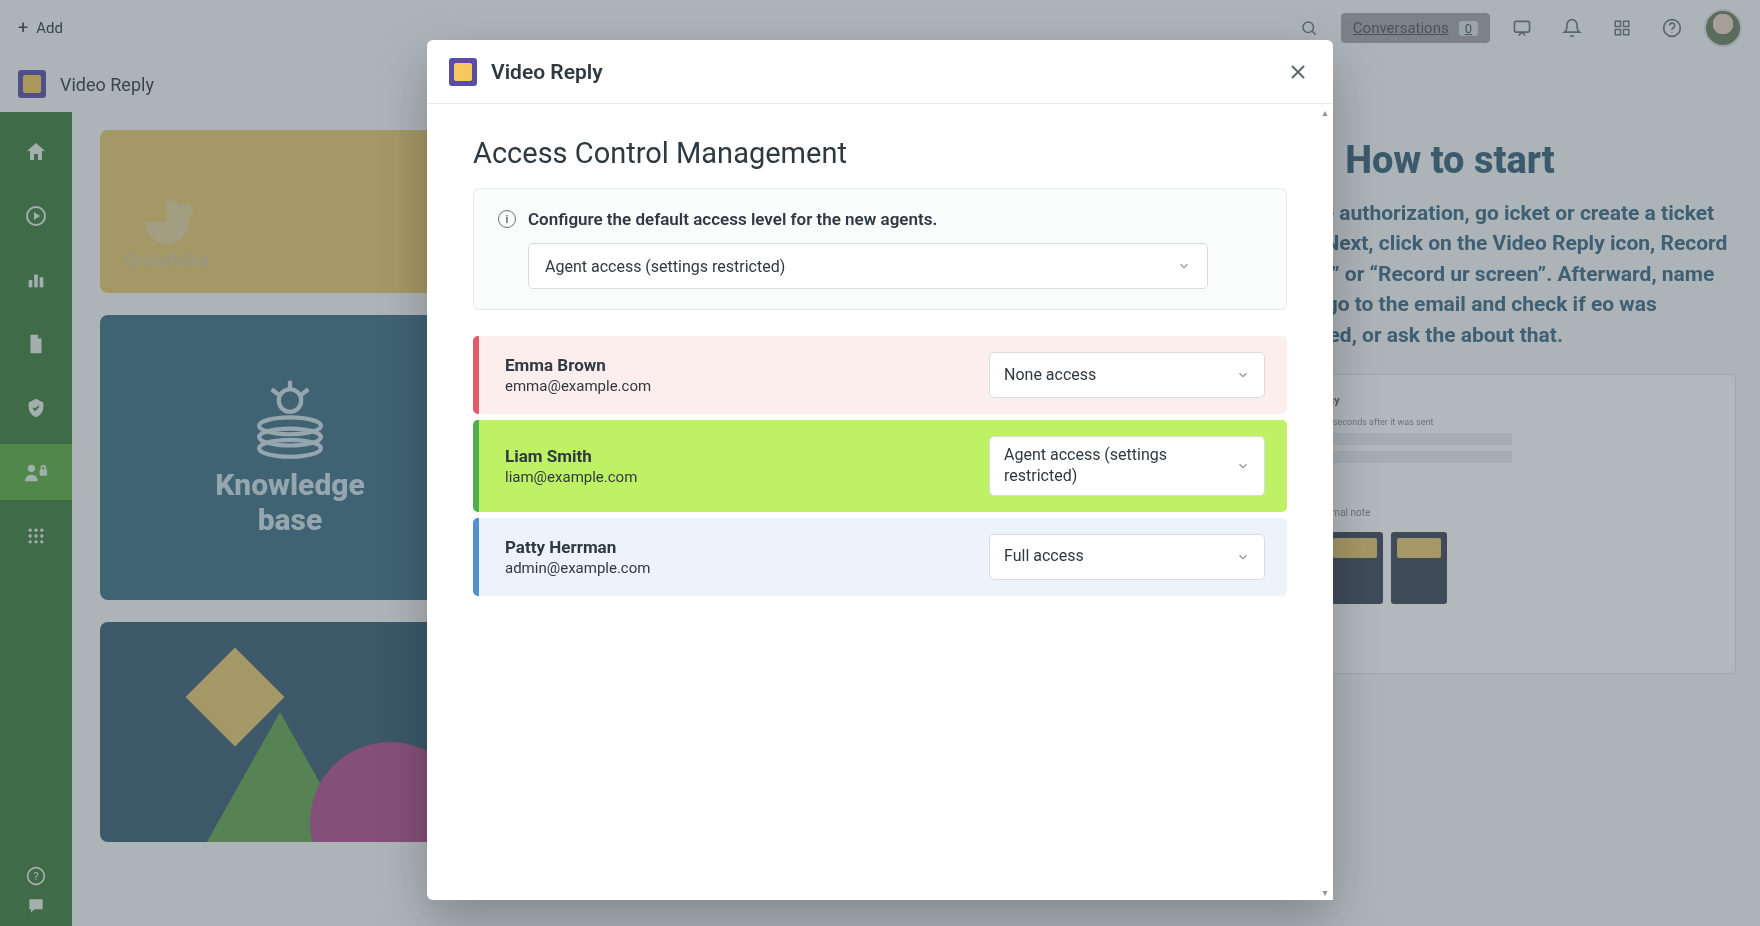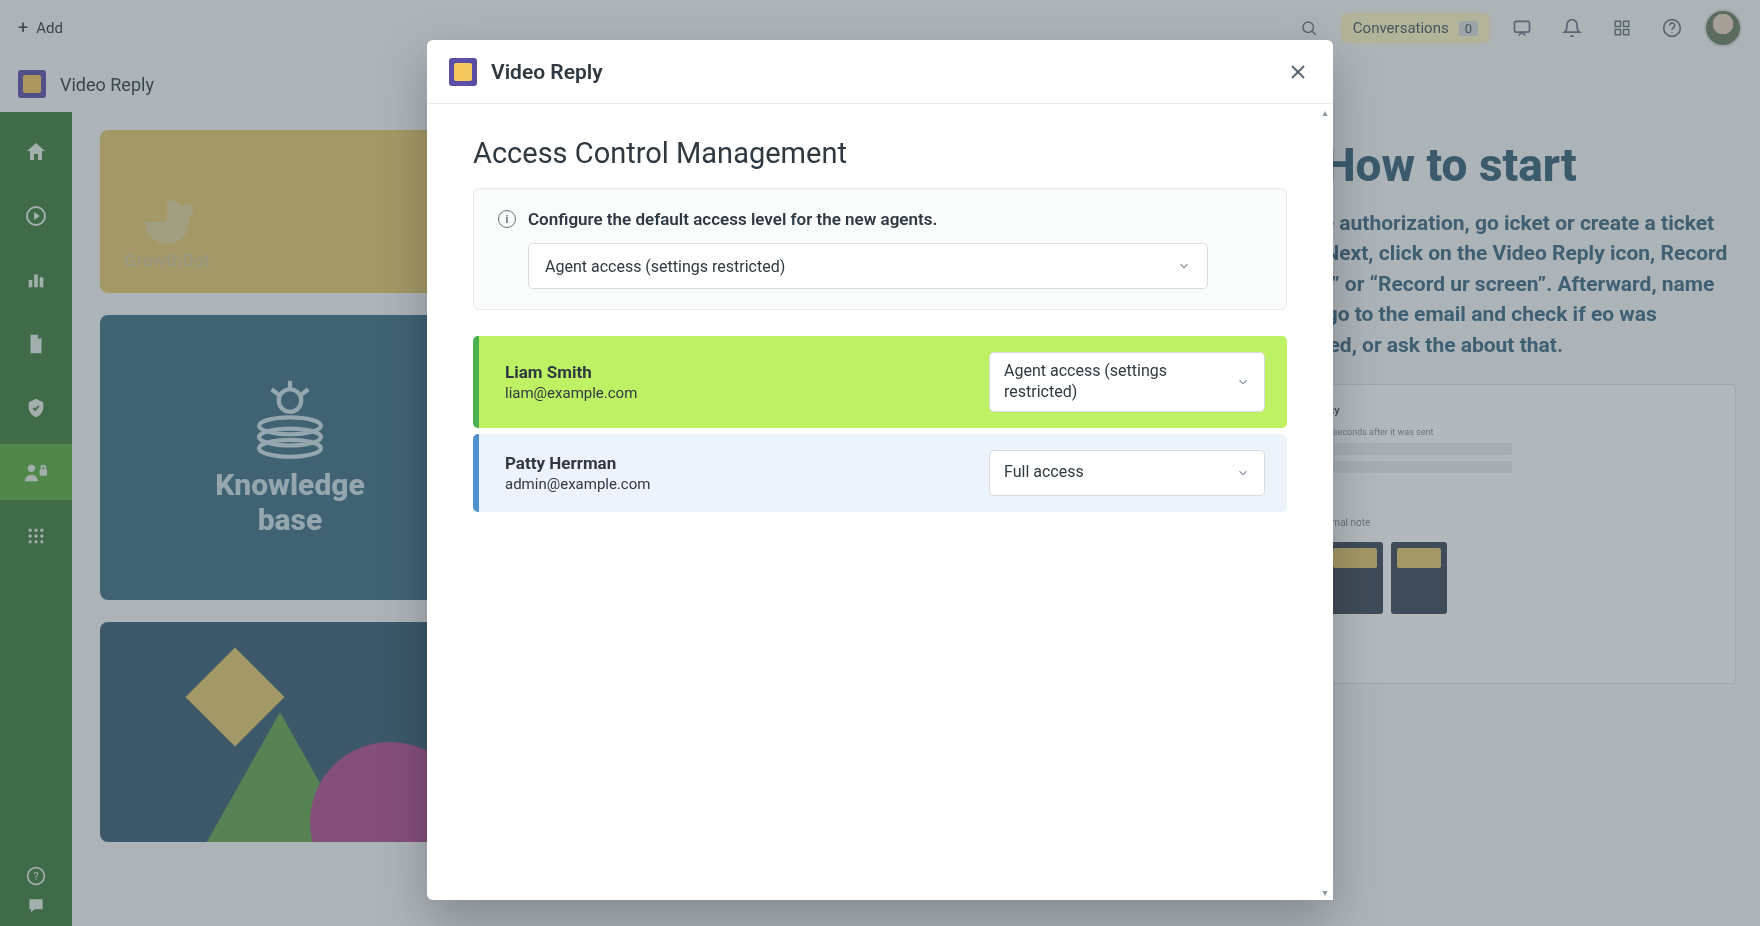--- a/index.html
+++ b/index.html
@@ -12,21 +12,21 @@
     display: flex;
     align-items: center;
     padding: 0 18px;
     justify-content: space-between;
   }
   .topbar-left { display: flex; align-items: center; gap: 8px; color: #2f3941; font-size: 15px; cursor: pointer; }
   .topbar-left .plus { font-size: 18px; font-weight: 400; line-height: 1; }
   .topbar-right { display: flex; align-items: center; gap: 14px; }
   .icon-btn { width: 36px; height: 36px; display:flex; align-items:center; justify-content:center; color:#68737d; cursor:pointer; border-radius:4px; }
   .conv-btn {
-    background:#fef9c3; border-radius:4px; padding:6px 12px; display:flex; align-items:center; gap:10px; color:#49545c; font-size:15px; cursor:pointer;
+    background:#a3a3a3; border-radius:4px; padding:6px 12px; display:flex; align-items:center; gap:10px; color:#49545c; font-size:15px; cursor:pointer;text-decoration:underline;
   }
   .conv-badge { background:#d8dcde; color:#49545c; border-radius:3px; padding:0 6px; font-size:13px; }
   .avatar {
     width:38px; height:38px; border-radius:50%;
     background: radial-gradient(circle at 50% 38%, #e9d4c0 0 38%, #6a7a5e 38% 100%);
     border: 2px solid #d8dcde;
   }
 
   
   .apptitle {
@@ -75,21 +75,21 @@
   .shapes-card {
     width:1040px; height:220px; background:#345b70; border-radius:8px; position:relative; overflow:hidden;
   }
   .tri { position:absolute; width:0; height:0; }
   .tri.g { left:90px; bottom:-30px; border-left:90px solid transparent; border-right:90px solid transparent; border-bottom:160px solid #63a24d; }
   .circ { position:absolute; border-radius:50%; }
   .circ.p { left:210px; bottom:-60px; width:160px; height:160px; background:#b04c8e; }
   .tri.y { left:360px; bottom:-10px; border-left:80px solid transparent; border-right:80px solid transparent; border-bottom:140px solid #e7c86b; }
   .sq-rot { position:absolute; left:100px; top:40px; width:70px; height:70px; background:#e7c86b; transform:rotate(45deg); }
 
-  .howto-title { font-size:46px; font-weight:800; color:#335f78; text-align:center; margin-top:8px; margin-bottom:16px; }
+  .howto-title { font-size:38px; font-weight:800; color:#335f78; text-align:center; margin-top:8px; margin-bottom:16px; }
   .howto-text { font-size:21px; font-weight:700; color:#3a6682; line-height:1.45; }
 
   .howto-img {
     margin-top:24px; border:1px solid #e0e3e6; background:#fff; border-radius:4px; height:300px; padding:10px; position:relative;
   }
   .howto-img .mock-aside { position:absolute; left:0; top:0; bottom:0; width:78px; background:#f4f5f7; border-right:1px solid #eceef0; }
   .howto-img .mock-main { margin-left:78px; padding:8px 10px; }
   .howto-img .mock-row { height:12px; background:#eceef0; border-radius:2px; margin:6px 0; }
   .howto-img .mock-name { font-size:11px; color:#555; font-weight:600; }
   .howto-img .mock-tiny { font-size:9px; color:#888; }
@@ -375,20 +375,34 @@
         <div class="select">
           <span>Agent access (settings restricted)</span>
           <span class="chev">
             <svg width="14" height="14" viewBox="0 0 24 24" fill="none" stroke="currentColor" stroke-width="2">
                 <polyline points="6 9 12 15 18 9"></polyline>
               </svg>
           </span>
         </div>
       </div>
 
+      <div class="agent-row red">
+        <div>
+          <div class="agent-name">Emma Brown</div>
+          <div class="agent-email">emma@example.com</div>
+        </div>
+        <div class="agent-select">
+          <span class="lbl">None access</span>
+          <span class="chev">
+            <svg width="14" height="14" viewBox="0 0 24 24" fill="none" stroke="currentColor" stroke-width="2">
+                <polyline points="6 9 12 15 18 9"></polyline>
+              </svg>
+          </span>
+        </div>
+      </div>
 
       <div class="agent-row green">
         <div>
           <div class="agent-name">Liam Smith</div>
           <div class="agent-email">liam@example.com</div>
         </div>
         <div class="agent-select">
           <span class="lbl">Agent access (settings restricted)</span>
           <span class="chev">
             <svg width="14" height="14" viewBox="0 0 24 24" fill="none" stroke="currentColor" stroke-width="2">

